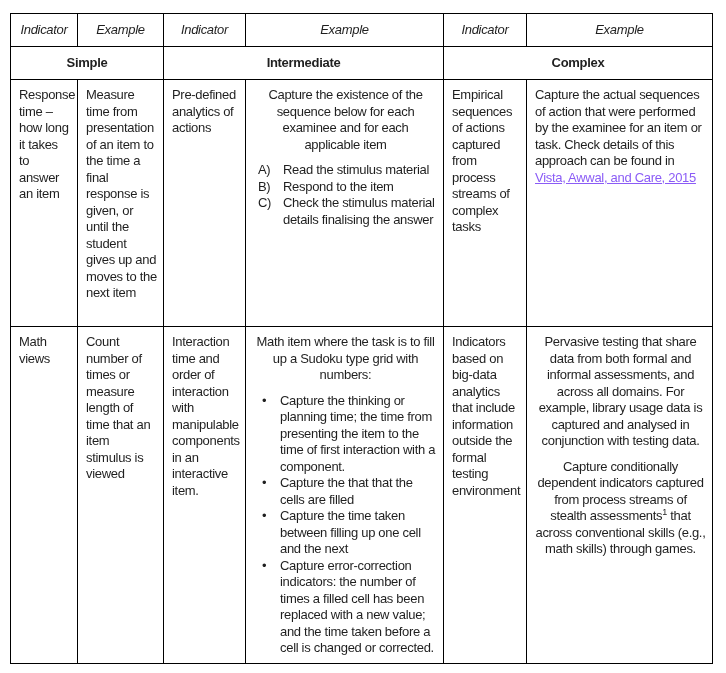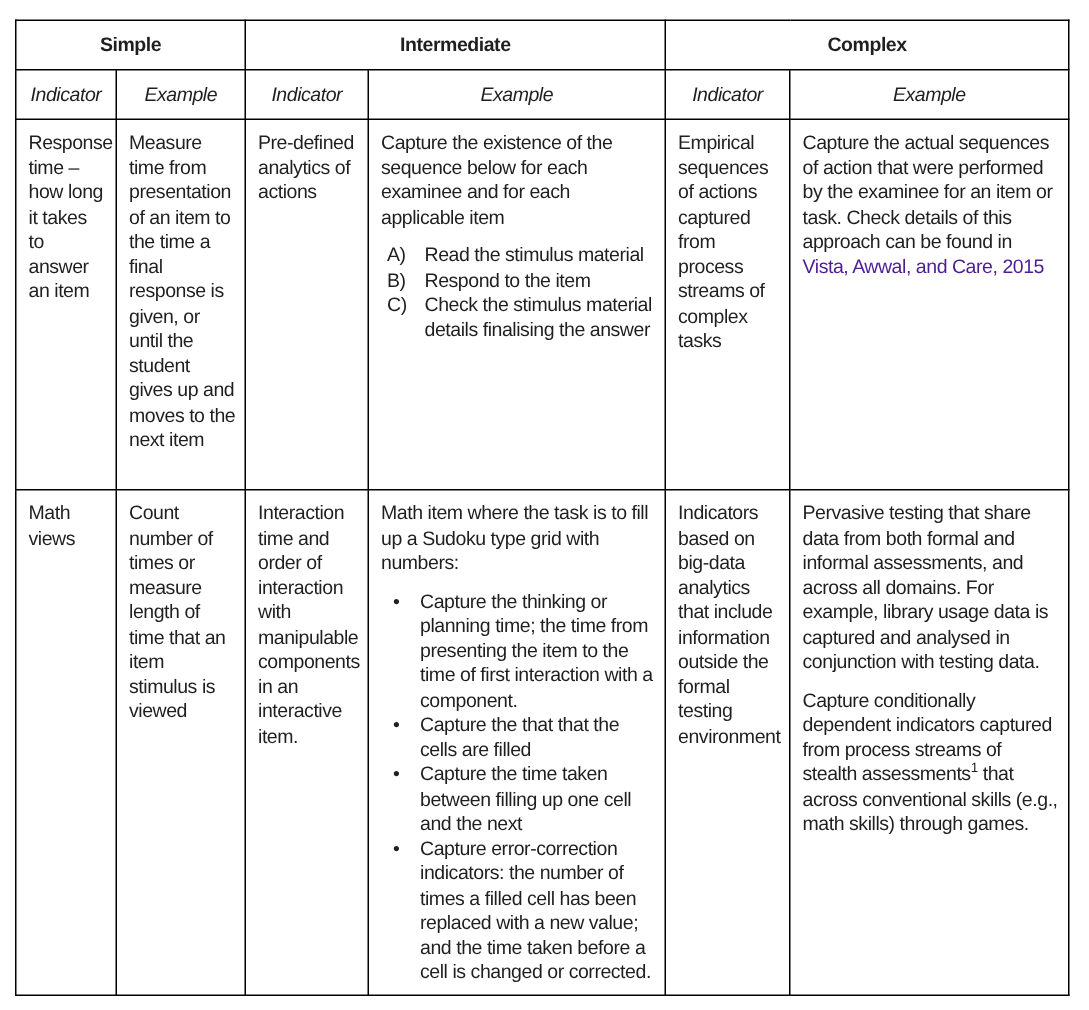--- a/index.html
+++ b/index.html
@@ -34,59 +34,60 @@
     vertical-align: middle;
     padding: 4px 2px;
   }
   th.sub {
     font-style: italic;
     font-weight: 400;
     text-align: center;
     vertical-align: middle;
     padding: 4px 2px;
   }
-  .para { margin: 0; }
+  .para { margin: 0; text-align: center; }
   .para + .para, .list { margin-top: 9px; }
   .li { display: flex; margin-left: 4px; }
   .li .mk { flex: 0 0 25px; }
   .list.bullets .li { margin-left: 8px; }
   .list.bullets .li .mk { flex: 0 0 18px; }
   a.cite {
-    color: #4c1d95;
+    color: #8b5cf6;
+    text-decoration: underline;
     cursor: pointer;
   }
   sup { font-size: 9px; line-height: 0; vertical-align: super; }
 </style>
 </head>
 <body>
 
 <table class="doc-table">
   <colgroup>
     <col style="width:67px">
     <col style="width:86px">
     <col style="width:82px">
     <col style="width:198px">
     <col style="width:83px">
     <col style="width:186px">
   </colgroup>
 
   <tbody>
       <tr style="height:33px">
-    <th class="group" colspan="2">Simple</th>
-    <th class="group" colspan="2">Intermediate</th>
-    <th class="group" colspan="2">Complex</th>
-  </tr>
-
-  <tr style="height:33px">
     <th class="sub">Indicator</th>
     <th class="sub">Example</th>
     <th class="sub">Indicator</th>
     <th class="sub">Example</th>
     <th class="sub">Indicator</th>
     <th class="sub">Example</th>
+  </tr>
+
+  <tr style="height:33px">
+    <th class="group" colspan="2">Simple</th>
+    <th class="group" colspan="2">Intermediate</th>
+    <th class="group" colspan="2">Complex</th>
   </tr>
 
   <tr style="height:247px">
     <td>Response time – how long it takes to answer an item</td>
     <td>Measure time from presentation of an item to the time a final response is given, or until the student gives up and moves to the next item</td>
     <td>Pre-defined analytics of actions</td>
     <td>
       <div class="para">Capture the existence of the sequence below for each examinee and for each applicable item</div>
       <div class="list">
         <div class="li">

